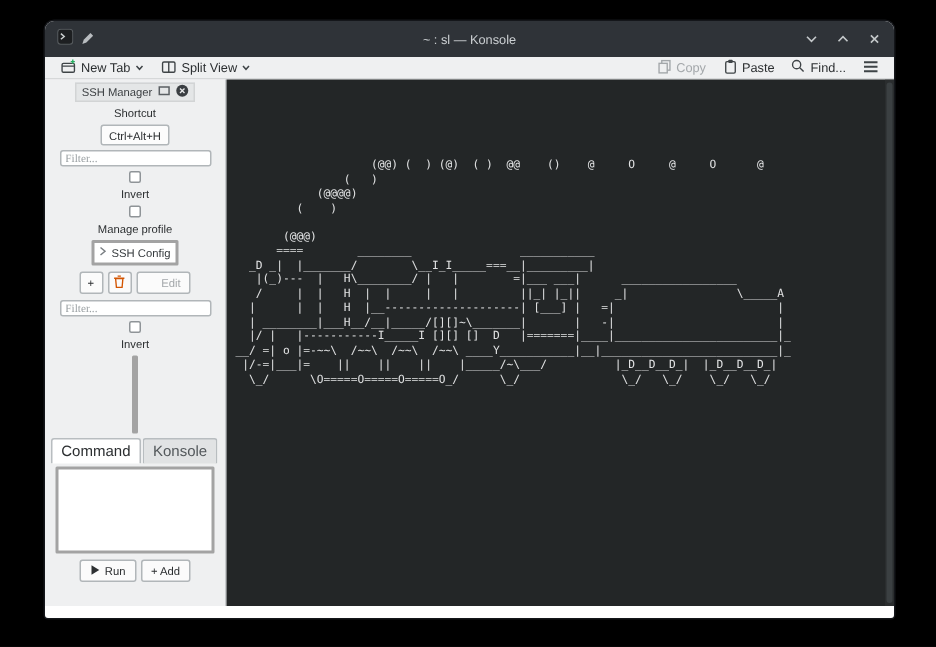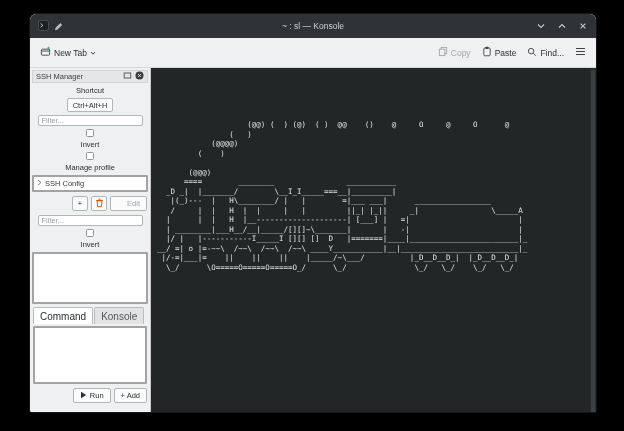--- a/index.html
+++ b/index.html
@@ -8,36 +8,36 @@
   .window{position:absolute;left:30px;top:14px;width:566px;height:398px;border-radius:6px 6px 2px 2px;overflow:hidden;background:#ffffff;box-shadow:0 0 0 1px #14161a,0 3px 10px rgba(0,0,0,.65);}
 
   
   .titlebar{height:24px;background:#2f3338;display:flex;align-items:center;position:relative;padding:0 8px;}
   .tb-icons{display:flex;align-items:center;gap:5px;z-index:1;}
   .tb-title{position:absolute;left:0;right:0;text-align:center;font-size:8.5px;color:#ccd0d3;pointer-events:none;}
   .tb-controls{margin-left:auto;display:flex;align-items:center;gap:11px;z-index:1;}
   .tb-controls span{display:flex;}
 
   
-  .toolbar{height:30px;background:#eff0f1;border-bottom:1px solid #d6d8d9;display:flex;align-items:center;padding:0 6px;gap:3px;font-size:8.5px;color:#2b2e30;}
+  .toolbar{height:15px;background:#eff0f1;border-bottom:1px solid #d6d8d9;display:flex;align-items:center;padding:0 6px;gap:3px;font-size:8.5px;color:#2b2e30;}
   .tool-btn{display:flex;align-items:center;gap:3px;background:none;border:none;font:inherit;color:inherit;padding:2px 4px;border-radius:2px;cursor:default;}
   .tool-btn.disabled{color:#a3a7aa;}
   .tb-spacer{flex:1;}
 
   
   .content{display:flex;height:351px;}
   .sidebar{width:121px;background:#eff0f1;border-right:1px solid #c7cacc;display:flex;flex-direction:column;padding:2px 2px 0 2px;font-size:8px;color:#2b2e30;}
-  .panel{display:flex;flex-direction:column;gap:3px;}
+  .panel{display:flex;flex-direction:column;gap:3px;align-items:center;}
   .panel-ssh{height:142px;margin-bottom:3px;}
   .panel-qc{height:190px;}
   .panel-head{height:13px;display:flex;align-items:center;background:#e4e6e7;border:1px solid #d2d4d5;padding:0 3px;gap:3px;}
   .panel-title{flex:1;font-size:7.5px;color:#3a3e41;}
   .row{display:flex;align-items:center;gap:3px;padding:0 1px;flex-direction:column;}
   .shortcut-btn{background:#fcfcfc;border:1px solid #b1b6b9;border-radius:2px;font-size:7.5px;padding:1.5px 5px;color:#2b2e30;}
-  input.filter{flex:1;min-width:0;height:31px;background:#fff;border:1px solid #b1b6b9;border-radius:2px;font-family:Liberation Sans, sans-serif;font-size:7.5px;padding:0 3px;color:#2b2e30;}
+  input.filter{flex:1;min-width:0;height:31px;background:#fff;border:1px solid #b1b6b9;border-radius:2px;font-family:Liberation Serif, serif;font-size:7.5px;padding:0 3px;color:#2b2e30;}
   input.filter::placeholder{color:#9aa0a3;}
   .cb{width:8px;height:8px;background:#fff;border:1px solid #8f9498;border-radius:1.5px;flex:none;}
   .small-label{font-size:7.5px;}
   .white-box{background:#fff;border:2px solid #a3a3a3;border-radius:1px;}
   .tree{flex:1;padding:2px 3px;font-size:7.5px;color:#33383b;}
   .tree-item{display:flex;align-items:center;gap:3px;}
   .btn{background:#fbfbfb;border:1px solid #b1b6b9;border-radius:2px;font-size:7.5px;color:#2b2e30;display:flex;align-items:center;justify-content:center;gap:3px;height:15px;padding:0 6px;font-family:"Liberation Sans",sans-serif;}
   .btn.disabled{color:#a3a7aa;padding-left:16px;}
   .btn.square{width:16px;padding:0;}
   .btn-row{display:flex;gap:3px;justify-content:flex-end;align-items:center;padding:1px 1px 2px 1px;}
@@ -102,20 +102,34 @@
               <path d="M9.3 0.8v3M7.8 2.3h3" stroke="#27ae60"></path>
             </svg>
         </span>
         <span>New Tab</span>
         <span>
           <svg width="6" height="5" viewBox="0 0 6 5">
               <polyline points="1,1 3,3.2 5,1" stroke="#3f4447" stroke-width="1" fill="none"></polyline>
             </svg>
         </span>
       </button>
+      <button class="tool-btn">
+        <span>
+          <svg width="11" height="11" viewBox="0 0 12 12" fill="none" stroke="#3f4447" stroke-width="1">
+              <rect x="1.5" y="2.5" width="9" height="7.5" rx="1"></rect>
+              <line x1="6" y1="2.5" x2="6" y2="10"></line>
+            </svg>
+        </span>
+        <span>Split View</span>
+        <span>
+          <svg width="6" height="5" viewBox="0 0 6 5">
+              <polyline points="1,1 3,3.2 5,1" stroke="#3f4447" stroke-width="1" fill="none"></polyline>
+            </svg>
+        </span>
+      </button>
       <div class="tb-spacer"></div>
       <button class="tool-btn disabled">
         <span>
           <svg width="10" height="11" viewBox="0 0 11 12" fill="none" stroke="#a3a7aa" stroke-width="1">
               <rect x="3.5" y="1.5" width="6" height="7"></rect>
               <rect x="1.5" y="3.5" width="6" height="7" fill="#eff0f1"></rect>
             </svg>
         </span>
         <span>Copy</span>
       </button>

